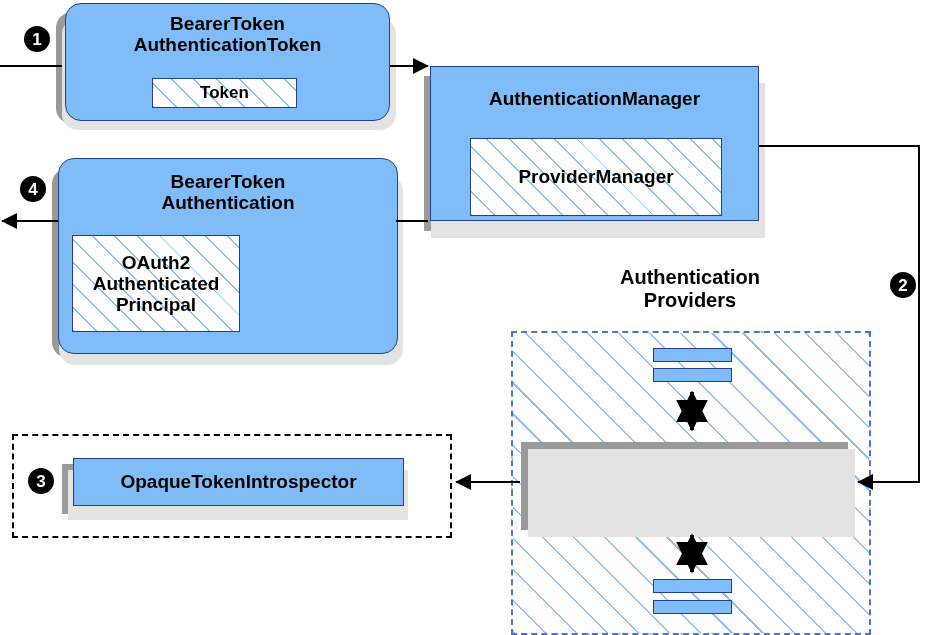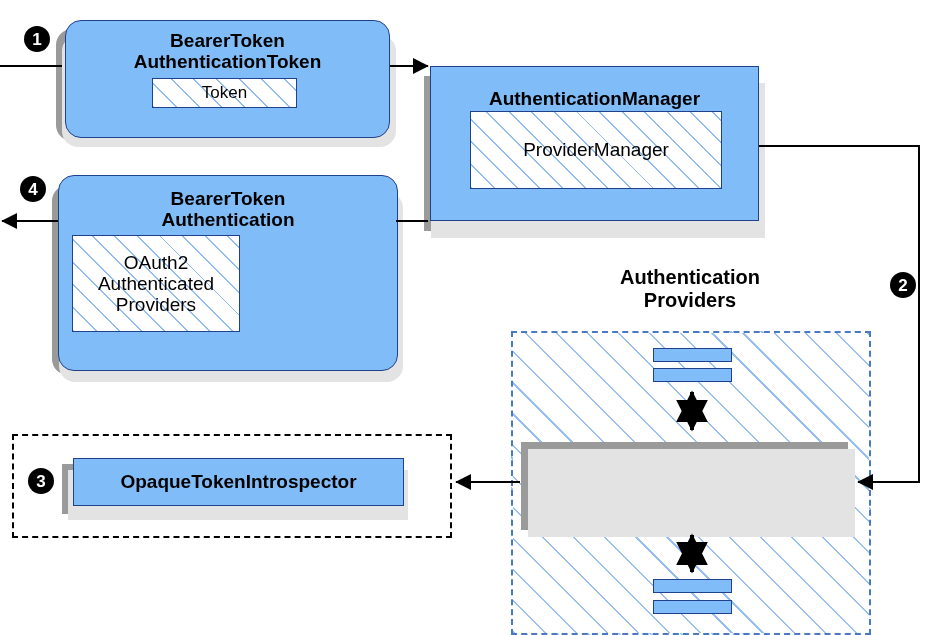--- a/index.html
+++ b/index.html
@@ -33,40 +33,40 @@
   }
   
   .shadow-dark {
     position: absolute;
     background: #9a9a9a;
   }
   .shadow-light {
     position: absolute;
     background: #e3e3e3;
   }
-  .rounded { border-radius: 16px; margin-top: 17px; }
+  .rounded { border-radius: 16px; }
 
   
   .hatch {
     position: absolute;
     box-sizing: border-box;
     border: 1.5px solid #20428c;
     background-color: #ffffff;
     background-image: repeating-linear-gradient(
       45deg,
       rgba(140,185,240,0.95) 0px,
       rgba(140,185,240,0.95) 1.4px,
       rgba(255,255,255,0) 1.4px,
       rgba(255,255,255,0) 16px
     );
     display: flex;
     align-items: center;
     justify-content: center;
     text-align: center;
-    font-weight: normal;
+    font-weight: bold;
     color: #000;
     line-height: 1.12;
   }
 
   
   .dashed-hatch {
     position: absolute;
     box-sizing: border-box;
     border: 2px dashed #4a79c4;
     background-color: #ffffff;
@@ -139,35 +139,35 @@
   <div class="hatch" style="left:152px; top:78px; width:145px; height:30px; font-size:17px;">
     <span>Token</span>
   </div>
 
   <div class="shadow-dark" style="left:424px; top:76px; width:334px; height:155px;"></div>
   <div class="shadow-light" style="left:431px; top:83px; width:334px; height:155px;"></div>
 
   <div class="node" style="left:430px; top:66px; width:329px; height:155px; font-size:19px; padding-top:21px;">
     <span class="title">AuthenticationManager</span>
   </div>
-  <div class="hatch" style="left:470px; top:111px; width:252px; height:78px; font-size:19px;">
+  <div class="hatch" style="left:470px; top:138px; width:252px; height:78px; font-size:19px;">
     <span>ProviderManager</span>
   </div>
 
   <div class="shadow-dark rounded" style="left:52px; top:168px; width:344px; height:190px; border-radius:16px;"></div>
   <div class="shadow-light rounded" style="left:59px; top:175px; width:344px; height:190px; border-radius:16px;"></div>
 
   <div class="node rounded" style="left:58px; top:158px; width:340px; height:196px; font-size:19px; padding-top:12px;">
     <span class="title">BearerToken
 Authentication</span>
   </div>
   <div class="hatch" style="left:72px; top:235px; width:168px; height:97px; font-size:19px;">
     <span style="white-space:pre-line;">OAuth2
 Authenticated
-Providers</span>
+Principal</span>
   </div>
 
   <div class="label" style="left:565px; top:266px; width:250px; font-size:20px;">Authentication
 Providers</div>
 
   <div class="dashed-hatch" style="left:511px; top:331px; width:360px; height:304px;"></div>
 
   <div class="bar" style="left:653px; top:348px; width:79px; height:14px;"></div>
   <div class="bar" style="left:653px; top:368px; width:79px; height:14px;"></div>
 

